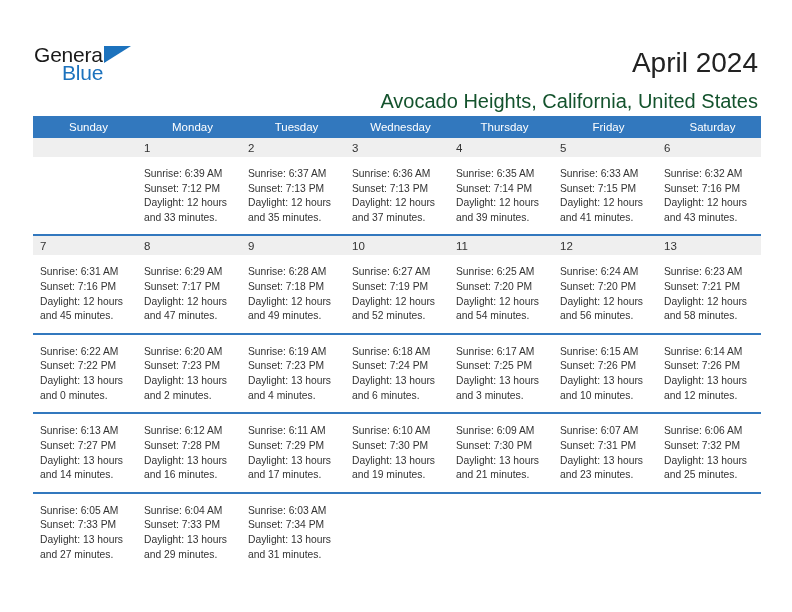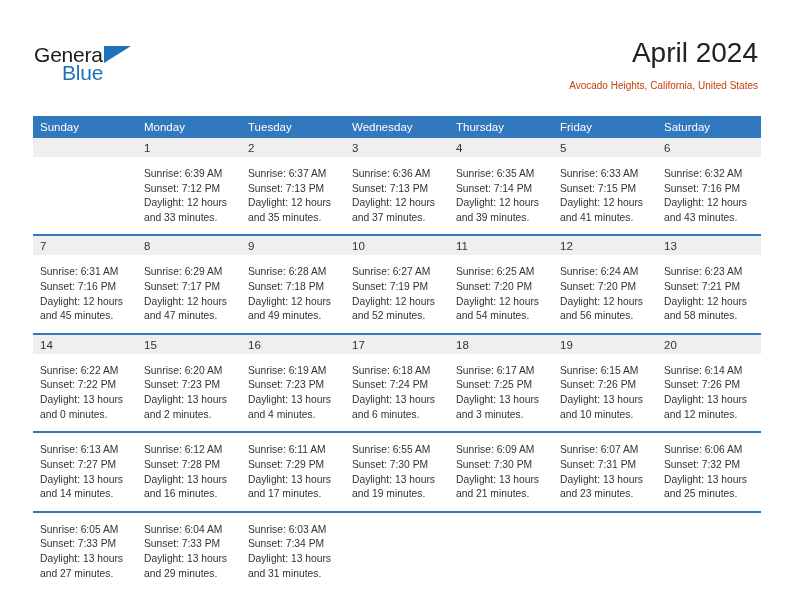--- a/index.html
+++ b/index.html
@@ -61,33 +61,33 @@
     left: 28px;
     top: 18px;
     font-size: 21px;
     letter-spacing: -0.2px;
     color: #1c72bd;
     font-family: "Liberation Sans", sans-serif;
   }
   .title-block {
     position: absolute;
     right: 34px;
-    top: 26px;
+    top: 36px;
     text-align: right;
   }
   .cal-title {
     font-size: 28px;
     color: #222222;
     font-weight: normal;
     line-height: 1.1;
     margin: 0;
   }
   .cal-subtitle {
-    font-size: 10px;
-    color: #c2410c;
+    font-size: 20px;
+    color: #14532d;
     margin-top: 11px;
     line-height: 1.1;
   }
 
   
   .calendar {
     position: absolute;
     left: 33px;
     top: 104px;
     width: 728px;
@@ -95,21 +95,21 @@
   table.cal {
     border-collapse: collapse;
     width: 728px;
     table-layout: fixed;
   }
   table.cal th {
     background: #3278be;
     color: #ffffff;
     font-size: 11.5px;
     font-weight: normal;
-    text-align: left;
+    text-align: center;
     padding: 5px 0 5px 7px;
     border: none;
     height: 11px;
   }
   tr.daynum-row td {
     background: #efefef;
     font-size: 11.5px;
     color: #333333;
     padding: 4px 0 3px 7px;
     border: none;
@@ -283,29 +283,20 @@
             <td>
               <span class="info-line">Sunrise: 6:23 AM</span>
               <span class="info-line">Sunset: 7:21 PM</span>
               <span class="info-line">Daylight: 12 hours</span>
               <span class="info-line">and 58 minutes.</span>
             </td>
           </tr>
           <tr class="week-sep">
             <td colspan="7"></td>
           </tr>
-          <tr class="daynum-row">
-            <td>14</td>
-            <td>15</td>
-            <td>16</td>
-            <td>17</td>
-            <td>18</td>
-            <td>19</td>
-            <td>20</td>
-          </tr>
           <tr class="info-row">
             <td>
               <span class="info-line">Sunrise: 6:22 AM</span>
               <span class="info-line">Sunset: 7:22 PM</span>
               <span class="info-line">Daylight: 13 hours</span>
               <span class="info-line">and 0 minutes.</span>
             </td>
             <td>
               <span class="info-line">Sunrise: 6:20 AM</span>
               <span class="info-line">Sunset: 7:23 PM</span>
@@ -359,21 +350,21 @@
               <span class="info-line">Daylight: 13 hours</span>
               <span class="info-line">and 16 minutes.</span>
             </td>
             <td>
               <span class="info-line">Sunrise: 6:11 AM</span>
               <span class="info-line">Sunset: 7:29 PM</span>
               <span class="info-line">Daylight: 13 hours</span>
               <span class="info-line">and 17 minutes.</span>
             </td>
             <td>
-              <span class="info-line">Sunrise: 6:55 AM</span>
+              <span class="info-line">Sunrise: 6:10 AM</span>
               <span class="info-line">Sunset: 7:30 PM</span>
               <span class="info-line">Daylight: 13 hours</span>
               <span class="info-line">and 19 minutes.</span>
             </td>
             <td>
               <span class="info-line">Sunrise: 6:09 AM</span>
               <span class="info-line">Sunset: 7:30 PM</span>
               <span class="info-line">Daylight: 13 hours</span>
               <span class="info-line">and 21 minutes.</span>
             </td>

